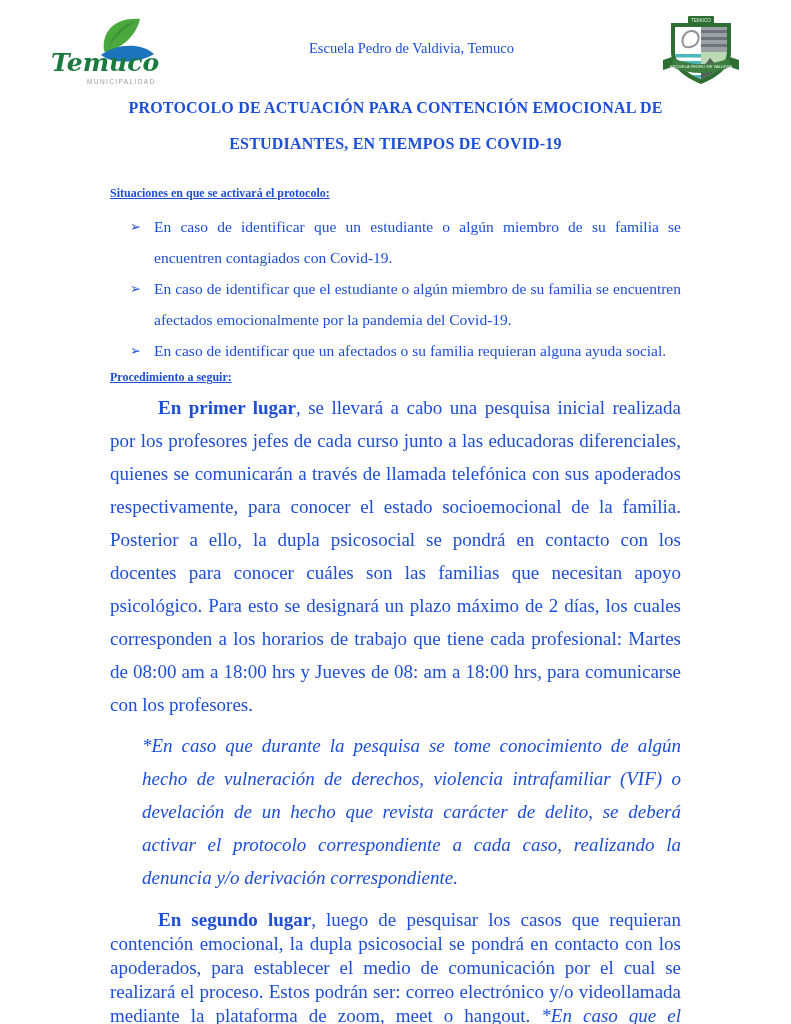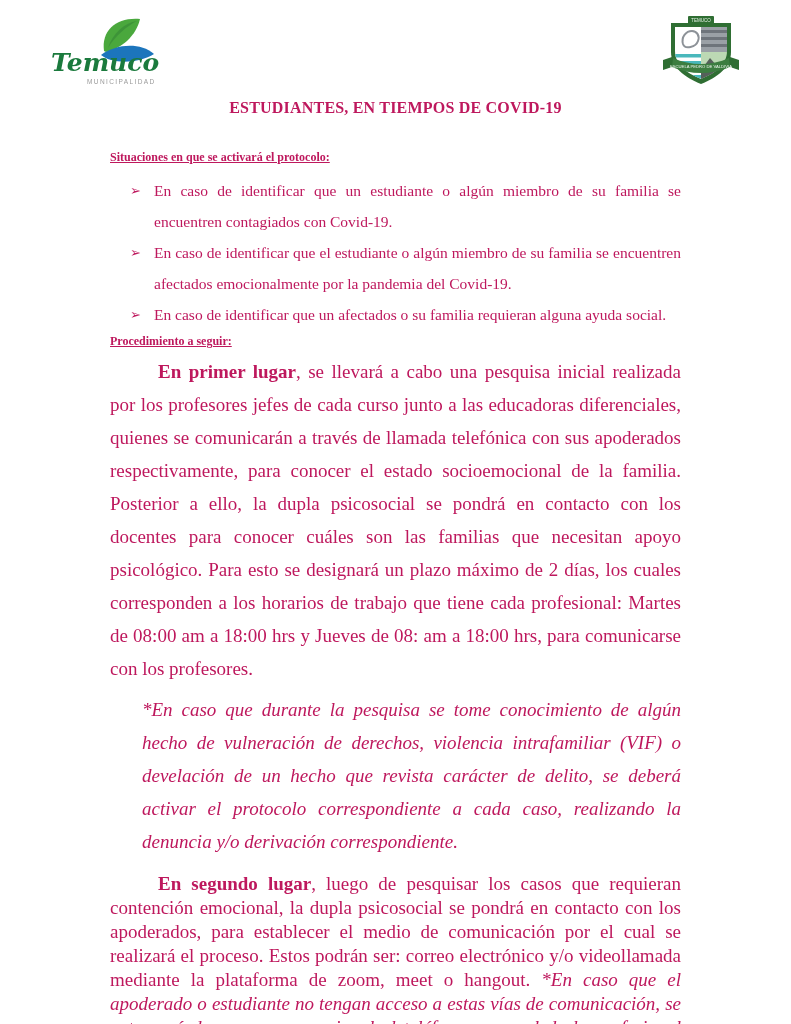--- a/index.html
+++ b/index.html
@@ -4,21 +4,21 @@
 <style>
   html, body { margin: 0; padding: 0; background: #ffffff; }
   .page {
     position: relative;
     width: 791px;
     height: 1024px;
     background: #ffffff;
     margin: 0 auto;
     overflow: hidden;
     font-family: "Liberation Serif", "DejaVu Serif", serif;
-    color: #be185d;
+    color: #1d4ed8;
     box-sizing: border-box;
   }
   
   .header {
     display: flex;
     justify-content: space-between;
     align-items: flex-start;
     padding: 14px 44px 0 50px;
     height: 74px;
   }
@@ -98,20 +98,21 @@
     <div class="logo-box">
       <svg width="118" height="74" viewBox="0 0 118 74" aria-hidden="true">
         <path d="M54 37 C51 16 67 3 90 5 C86 22 72 34 56 38 Z" fill="#4aa83d"></path>
         <path d="M58 34 C63 19 74 9 87 7 C77 12 65 22 58 34 Z" fill="#2e7d32" opacity="0.45"></path>
         <path d="M51 41 C66 30 90 28 104 40 C90 49 63 51 51 41 Z" fill="#1c75bc"></path>
         <text x="1" y="57" font-style="italic" font-weight="bold" font-size="25" fill="#1b7a3d" font-family="'DejaVu Serif', serif">Temuco</text>
         <text x="37" y="70" font-size="6.5" letter-spacing="1.4" fill="#9a9a9a" font-family="'Liberation Sans', sans-serif">MUNICIPALIDAD</text>
       </svg>
     </div>
 
+    <div class="school-name">Escuela Pedro de Valdivia, Temuco</div>
 
     <div class="crest-box">
       <svg width="92" height="76" viewBox="0 0 92 76" aria-hidden="true">
         <defs>
           <clipPath id="shieldClip">
             <path d="M20 13 h52 v24 c0 13 -11 22 -26 28 c-15 -6 -26 -15 -26 -28 Z"></path>
           </clipPath>
         </defs>
 
         <rect x="33" y="2" width="26" height="8" rx="1" fill="#2f6e33"></rect>
@@ -139,20 +140,21 @@
         <path d="M84 46 l-12 -4 v10 l12 4 Z" fill="#2f6e33"></path>
         <path d="M18 44 c18 8 38 8 56 0 l1 9 c-19 8 -39 8 -58 0 Z" fill="#3c7d40"></path>
         <text x="46" y="53.5" font-size="4.2" fill="#eef6ee" text-anchor="middle" font-family="'Liberation Sans', sans-serif">ESCUELA PEDRO DE VALDIVIA</text>
       </svg>
     </div>
   </div>
 
   <div class="content">
 
     <h1 class="doc-title">
+      <div>PROTOCOLO DE ACTUACIÓN PARA CONTENCIÓN EMOCIONAL DE</div>
       <div>ESTUDIANTES, EN TIEMPOS DE COVID-19</div>
     </h1>
 
     <h2 class="section-heading">Situaciones en que se activará el protocolo:</h2>
 
     <ul class="situations">
       <li>
         <span class="bullet">➢</span>
         <span>En caso de identificar que un estudiante o algún miembro de su familia se encuentren contagiados con Covid-19.</span>
       </li>

